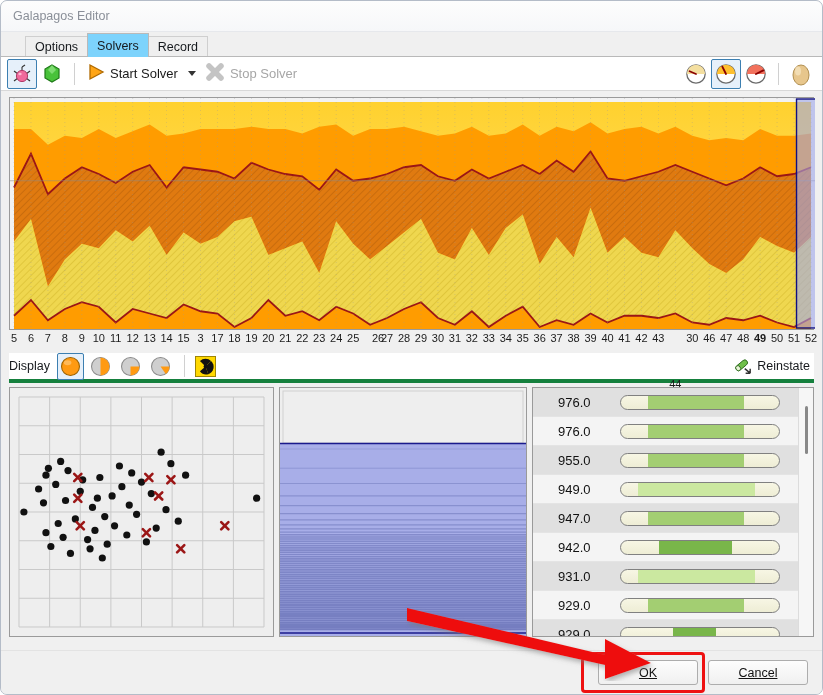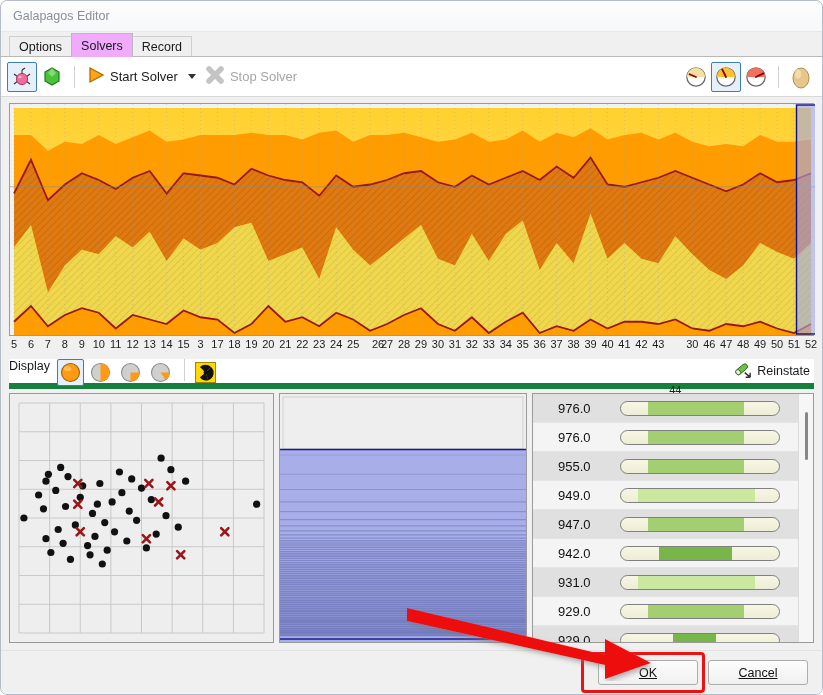--- a/index.html
+++ b/index.html
@@ -27,49 +27,49 @@
     display:flex; align-items:center;
     padding-left:12px;
     border-radius:6px 6px 0 0;
   }
   #title { color:#8a8f98; font-size:12.5px; }
 
   
   #tabstrip {
     height:25px; position:relative;
     background:#f0f0f0;
-    padding-left:8px;
+    padding-left:24px;
     display:flex; align-items:flex-end;
   }
   .tab {
     font-size:12.5px; color:#16191d;
     padding:3px 9px 4px 9px;
     border:1px solid #cfcfcf;
     border-bottom:none;
     background:#efefef;
     margin-right:-1px;
     line-height:14px;
     position:relative;
     height:21px;
   }
   .tab.active {
-    background:#f0abfc;
+    background:#7dd3fc;
     height:24px;
     z-index:3;
     padding-top:5px;
     border-color:#b9b9b9;
   }
   #tabstrip::after{
     content:''; position:absolute; left:0; right:0; bottom:0; height:1px;
     background:#b9b9b9; z-index:1;
   }
 
   
   #toolbar {
-    height:40px; background:#ffffff;
+    height:34px; background:#ffffff;
     border-bottom:1px solid #d8d8d8;
     display:flex; align-items:center;
     padding:0 6px;
     position:relative; z-index:2;
   }
   .tb-btn {
     width:30px; height:30px;
     display:flex; align-items:center; justify-content:center;
     border:1px solid transparent; border-radius:2px;
   }
@@ -98,22 +98,22 @@
     position:absolute; top:2px;
     font-size:11px; color:#1c1c1c;
     transform:translateX(-50%);
     white-space:nowrap;
   }
 
   
   #displaybar {
     margin:3px 8px 0 8px;
     height:30px;
-    display:flex; align-items:flex-start;
-    border-bottom:6px solid #15803d;
+    display:flex; align-items:center;
+    border-bottom:4px solid #15803d;
     background:#fff;
   }
   #displaybar .lbl { font-size:12.5px; color:#16191d; margin-right:7px; }
   .disp-btn {
     width:27px;height:27px; margin-right:3px;
     display:flex;align-items:center;justify-content:center;
     border:1px solid transparent; border-radius:2px;
   }
   .disp-btn.sel { border-color:#3c7fb1; background:#e6f0fa; }
   #reinstate { margin-left:auto; display:flex; align-items:center; padding-right:4px;}
@@ -397,21 +397,21 @@
       <div class="xlab" style="left: 581.553px;">39</div>
       <div class="xlab" style="left: 598.511px;">40</div>
       <div class="xlab" style="left: 615.468px;">41</div>
       <div class="xlab" style="left: 632.426px;">42</div>
       <div class="xlab" style="left: 649.383px;">43</div>
       <div class="xlab" style="left: 666.34px; margin-top: 46px;">44</div>
       <div class="xlab" style="left: 683.298px;">30</div>
       <div class="xlab" style="left: 700.255px;">46</div>
       <div class="xlab" style="left: 717.213px;">47</div>
       <div class="xlab" style="left: 734.17px; text-align: center;">48</div>
-      <div class="xlab" style="left: 751.128px;">49</div>
+      <div class="xlab" style="left: 751.128px; font-weight: bold;">49</div>
       <div class="xlab" style="left: 768.085px;">50</div>
       <div class="xlab" style="left: 785.043px;">51</div>
       <div class="xlab" style="left: 802px;">52</div>
     </div>
 
   <div id="displaybar">
     <span class="lbl">Display</span>
 
     <div class="disp-btn sel">
       <svg width="21" height="21" viewBox="0 0 22 22">

